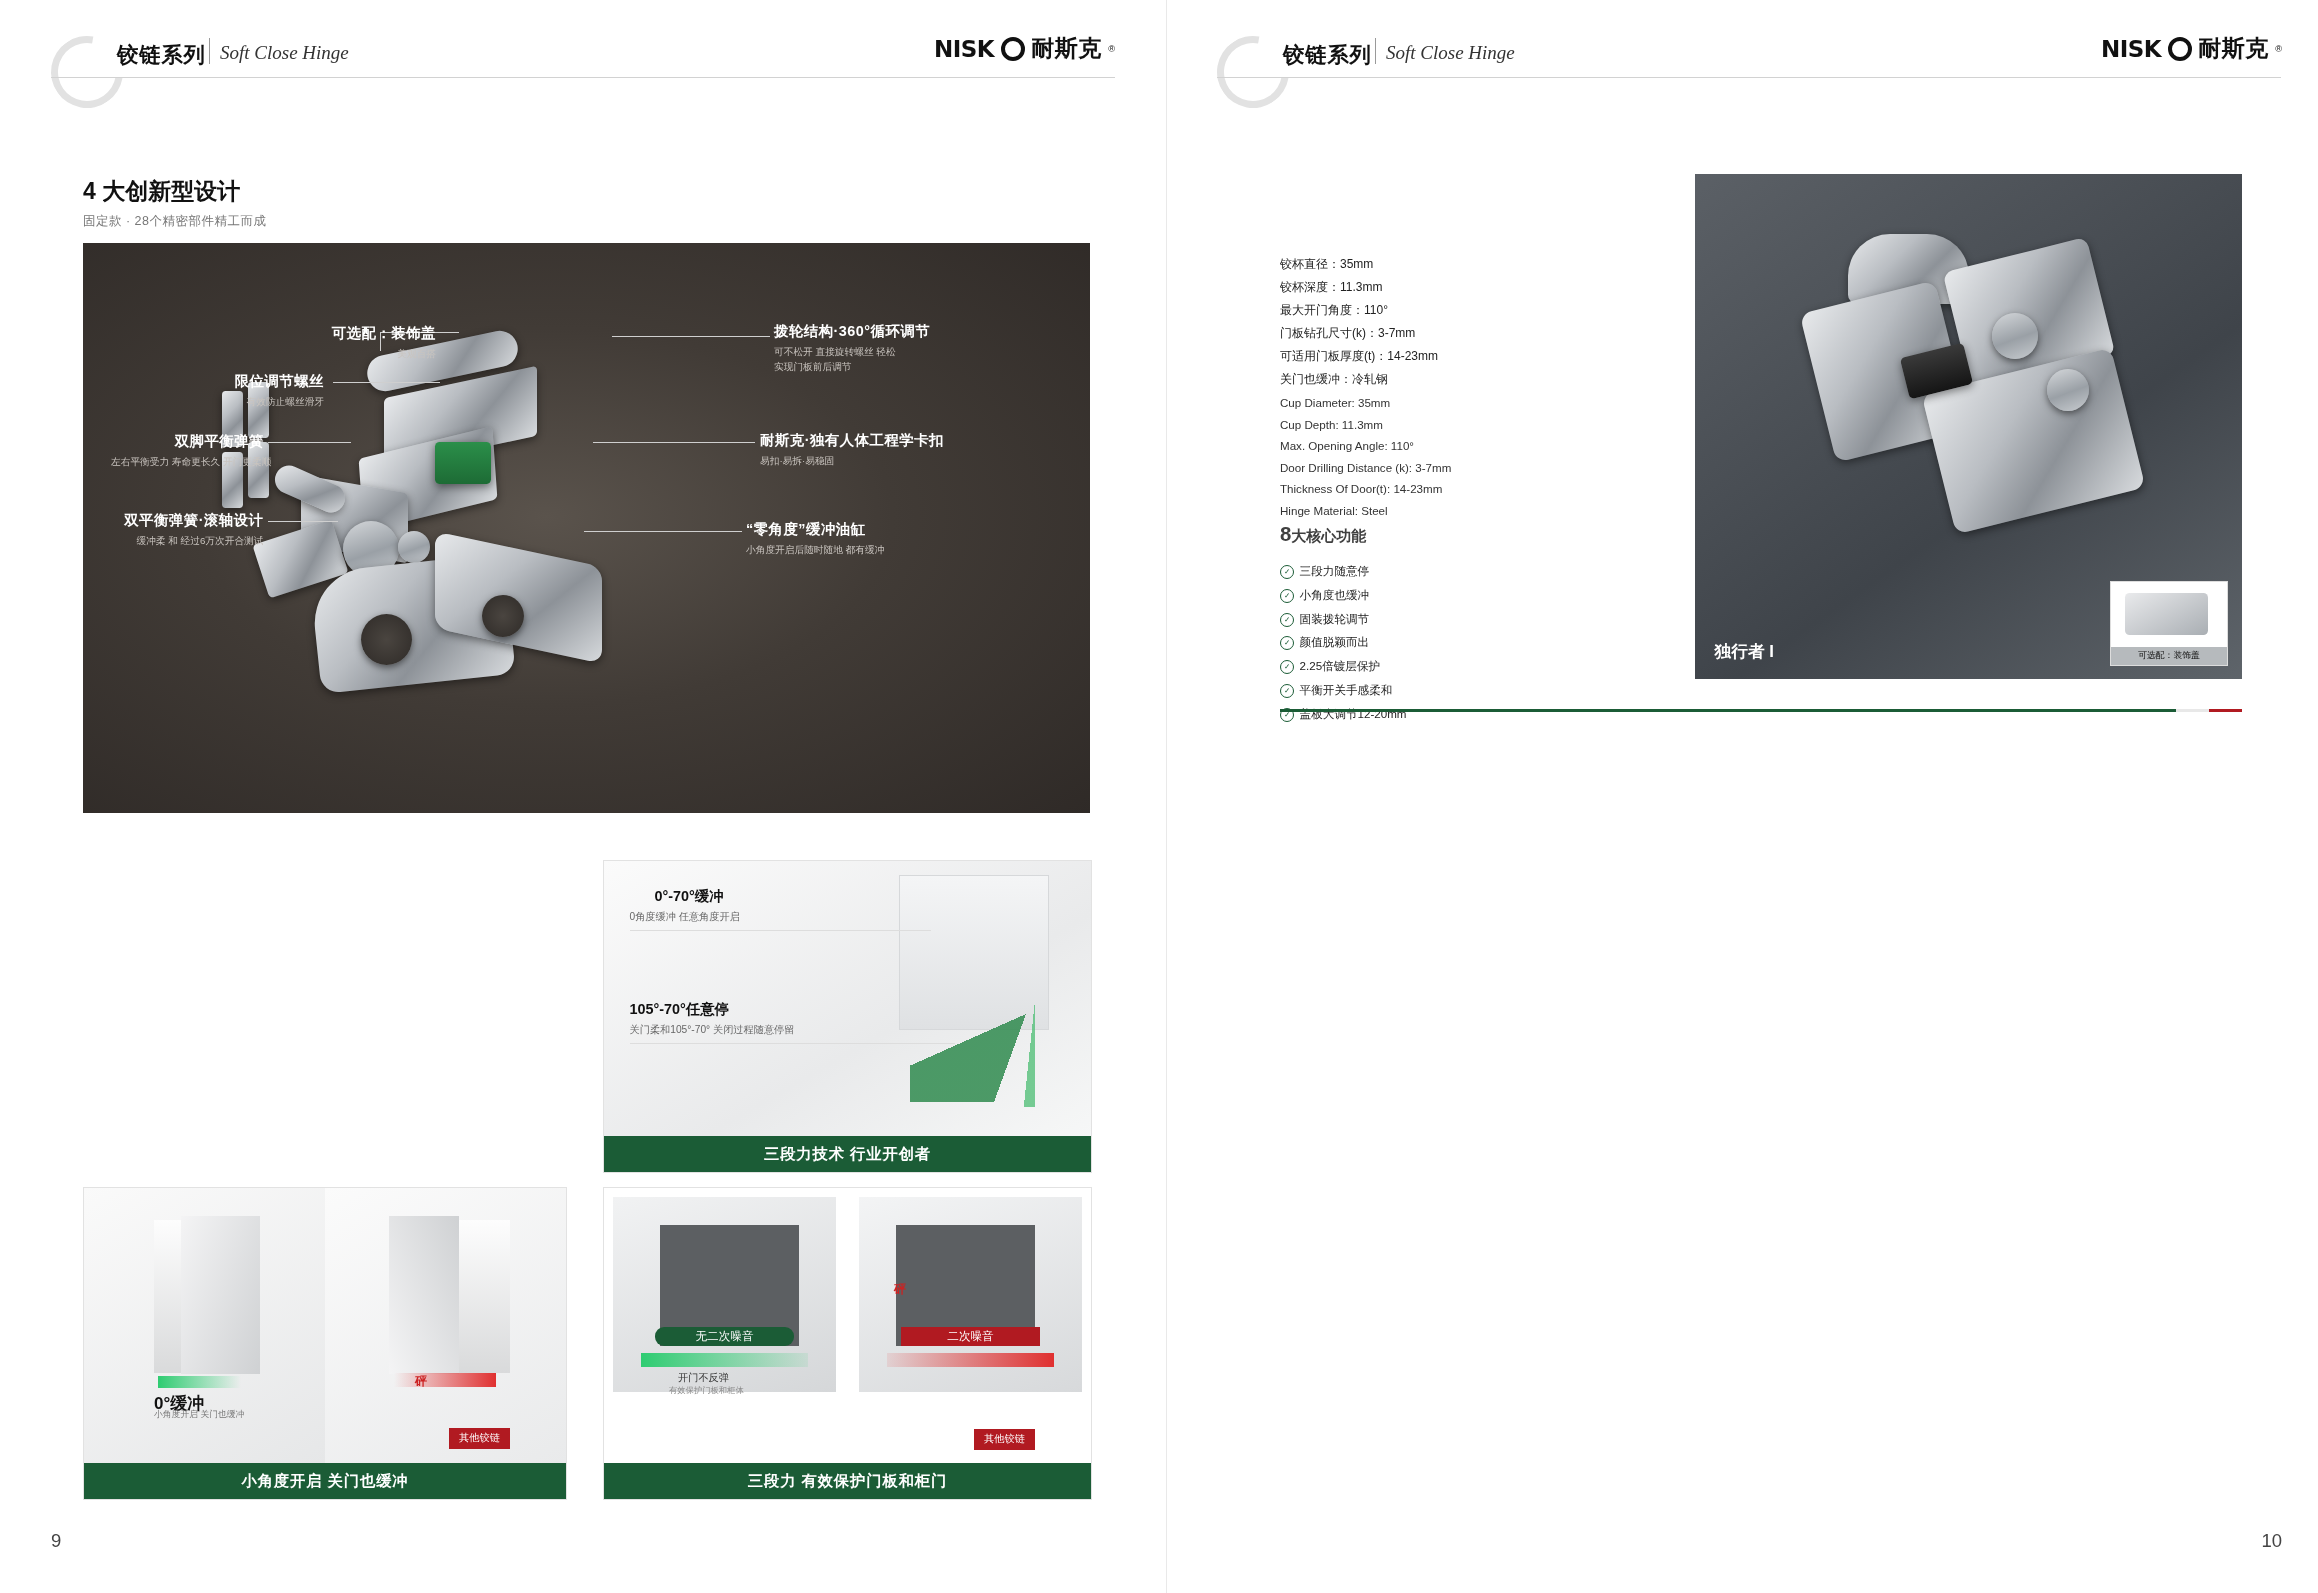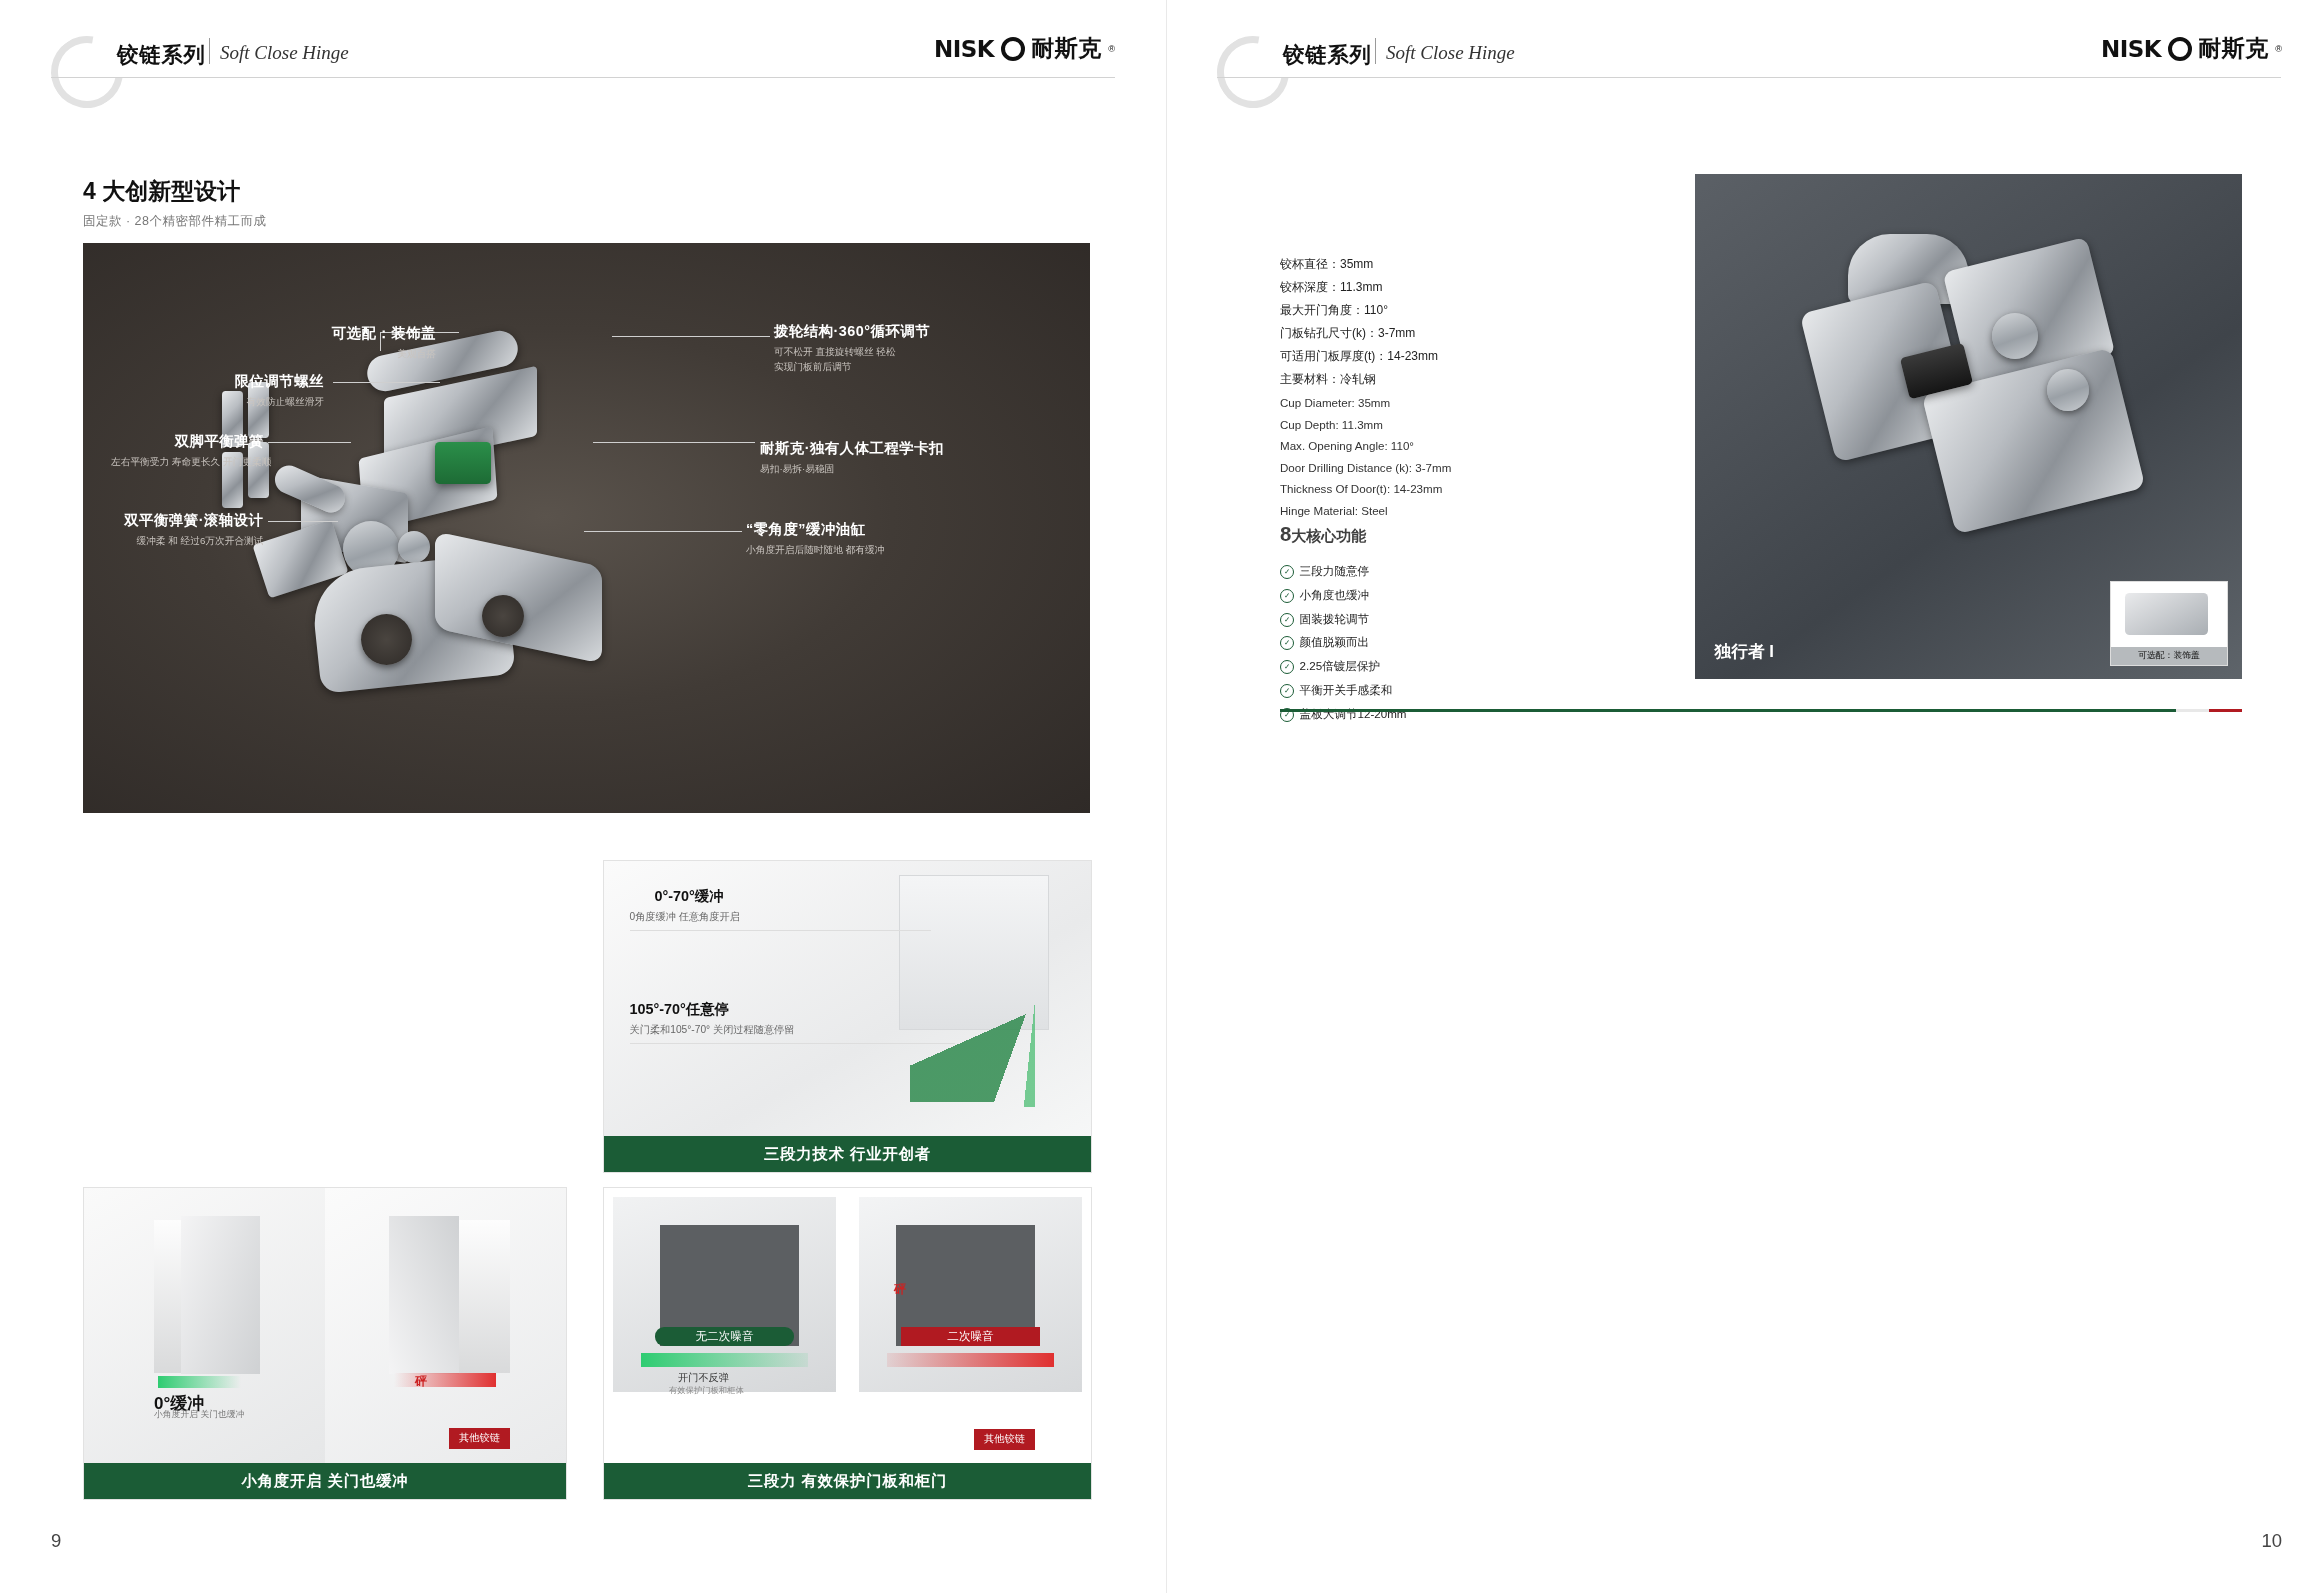--- a/index.html
+++ b/index.html
@@ -140,21 +140,21 @@
       </div>
       <div class="cal" style="left:691px;top:79px;">
         <div class="c1">拨轮结构·360°循环调节</div>
         <div class="c2" style="white-space:pre-line;">可不松开 直接旋转螺丝 轻松
 实现门板前后调节</div>
       </div>
       <div class="cal r" style="left:56px;top:129px;width:185px;text-align:right;">
         <div class="c1">限位调节螺丝</div>
         <div class="c2">有效防止螺丝滑牙</div>
       </div>
-      <div class="cal" style="left:677px;top:188px;margin-top:8px;">
+      <div class="cal" style="left:677px;top:188px;">
         <div class="c1">耐斯克·独有人体工程学卡扣</div>
         <div class="c2">易扣·易拆·易稳固</div>
       </div>
       <div class="cal r" style="left:28px;top:189px;width:153px;text-align:right;">
         <div class="c1">双脚平衡弹簧</div>
         <div class="c2">左右平衡受力 寿命更长久 开门更柔顺</div>
       </div>
       <div class="cal" style="left:663px;top:277px;">
         <div class="c1">“零角度”缓冲油缸</div>
         <div class="c2">小角度开启后随时随地 都有缓冲</div>
@@ -239,21 +239,21 @@
       </div>
     </div>
 
 
     <div class="spec" style="left:114px;top:253px;">
       <div>铰杯直径：35mm</div>
       <div>铰杯深度：11.3mm</div>
       <div>最大开门角度：110°</div>
       <div>门板钻孔尺寸(k)：3-7mm</div>
       <div>可适用门板厚度(t)：14-23mm</div>
-      <div>主要材料：冷轧钢</div>
+      <div>关门也缓冲：冷轧钢</div>
     </div>
 
     <div class="spec en" style="left:114px;top:392px;">
       <div>Cup Diameter: 35mm</div>
       <div>Cup Depth: 11.3mm</div>
       <div>Max. Opening Angle: 110°</div>
       <div>Door Drilling Distance (k): 3-7mm</div>
       <div>Thickness Of Door(t): 14-23mm</div>
       <div>Hinge Material: Steel</div>
     </div>

